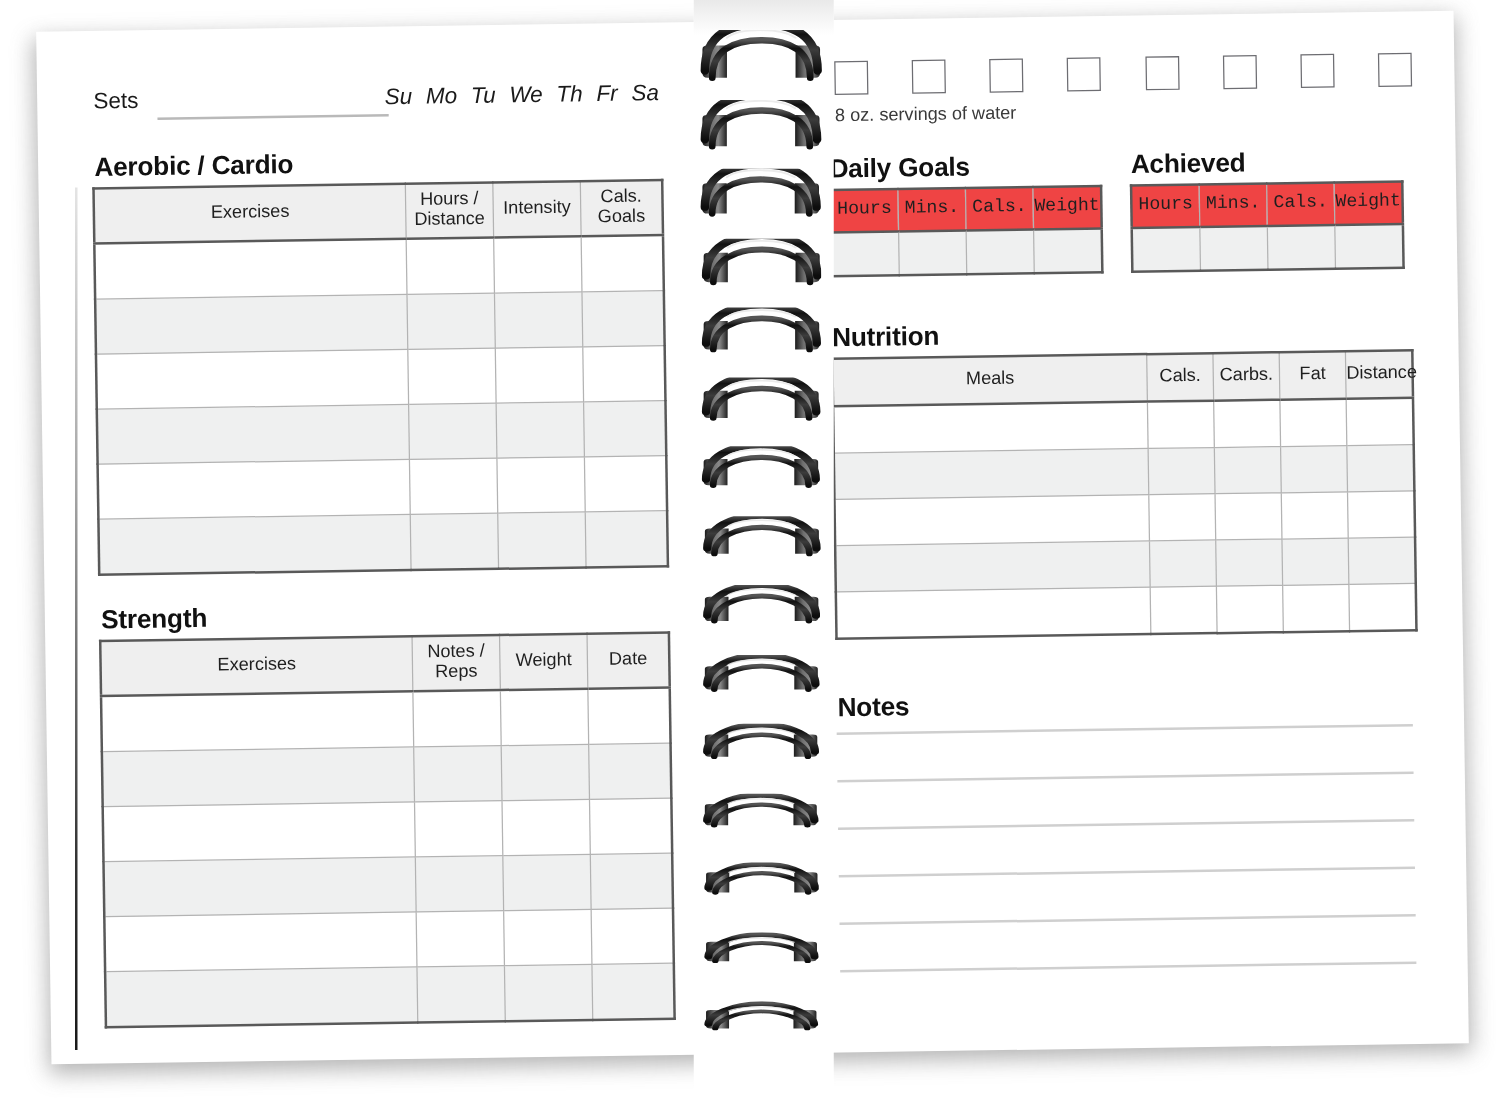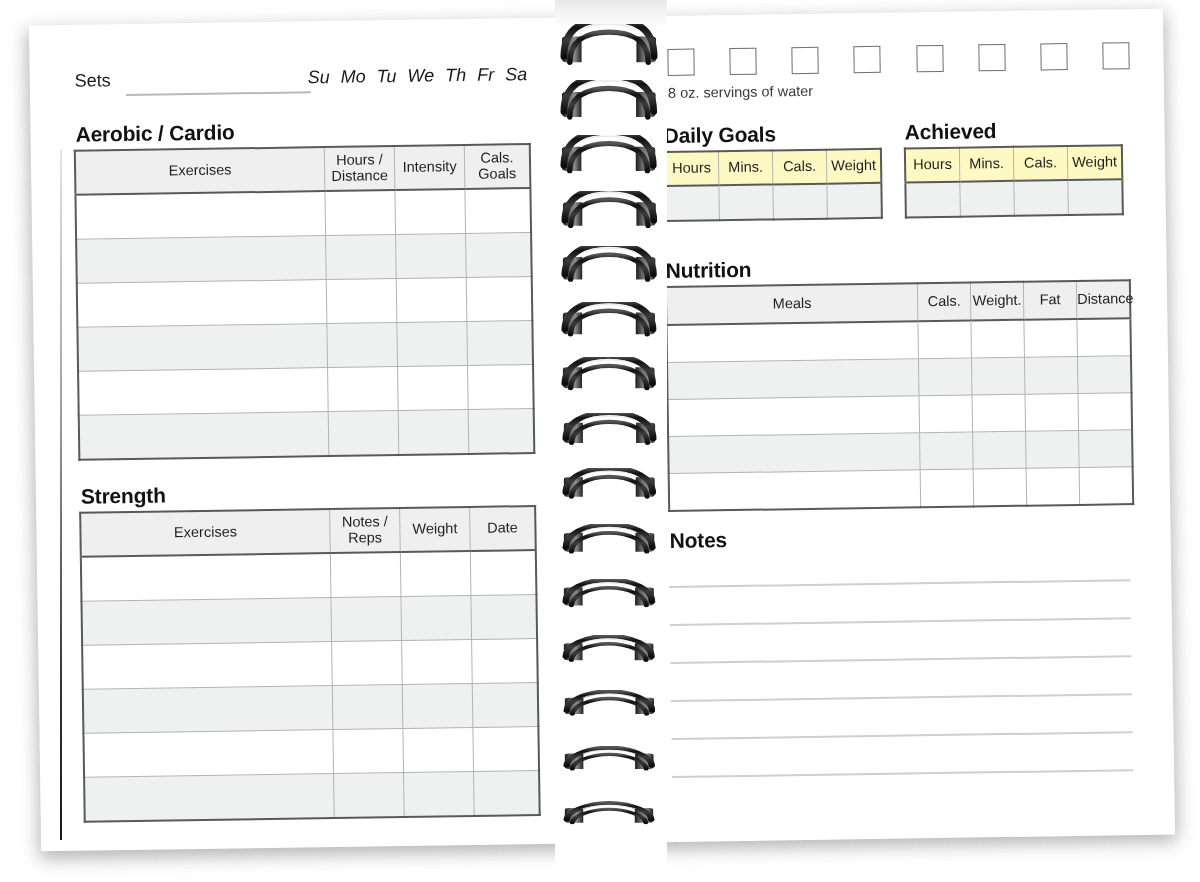--- a/index.html
+++ b/index.html
@@ -148,36 +148,36 @@
   .ex-head-ex { width: 248px; height: 42px; }
   .ex-head-c2 { width: 69px; }
   .ex-head-c3 { width: 69px; }
   .ex-head-c4 { width: 64px; }
   .ex-row td { height: 43px; }
 
   
   .goal-table { }
   #goals-table { left: 632px; top: 135px; width: 219px; }
   #achieved-table { left: 873px; top: 135px; width: 219px; }
-  .goal-table th { height: 32px; width: 25%; background: #fef9c3; }
+  .goal-table th { height: 32px; width: 25%; background: #ef4444; font-family: Liberation Mono, monospace; }
   .goal-table td { height: 33px; background: #eff0f0; }
 
   
   #nutrition-table { left: 632px; top: 270px; width: 460px; }
   .nut-head-meals { width: 250px; height: 36px; }
   .nut-head-c { width: 52px; }
   .nut-row td { height: 36px; }
 
   
   #h-aerobic  { position: absolute; left: 45px;  top: 98px; }
   #h-strength { position: absolute; left: 45px;  top: 460px; }
   #h-goals    { position: absolute; left: 633px; top: 108px; }
   #h-achieved { position: absolute; left: 874px; top: 108px; }
   #h-nutrition{ position: absolute; left: 633px; top: 243px; }
-  #h-notes    { position: absolute; left: 633px; top: 513px; text-align: center; }
+  #h-notes    { position: absolute; left: 633px; top: 539px; text-align: center; }
 
   
   #notes-lines {
     position: absolute;
     left: 632px;
     top: 570px;
     width: 461px;
   }
   .note-line {
     height: 2px;
@@ -423,21 +423,21 @@
         </tbody>
       </table>
 
       <div id="h-nutrition" class="sec-title">Nutrition</div>
 
       <table id="nutrition-table" class="tbl">
         <thead>
           <tr>
             <th class="nut-head-meals">Meals</th>
             <th class="nut-head-c">Cals.</th>
-            <th class="nut-head-c">Weight.</th>
+            <th class="nut-head-c">Carbs.</th>
             <th class="nut-head-c">Fat</th>
             <th class="nut-head-c">Distance</th>
           </tr>
         </thead>
         <tbody>
           <tr class="nut-row">
             <td></td>
             <td></td>
             <td></td>
             <td></td>

